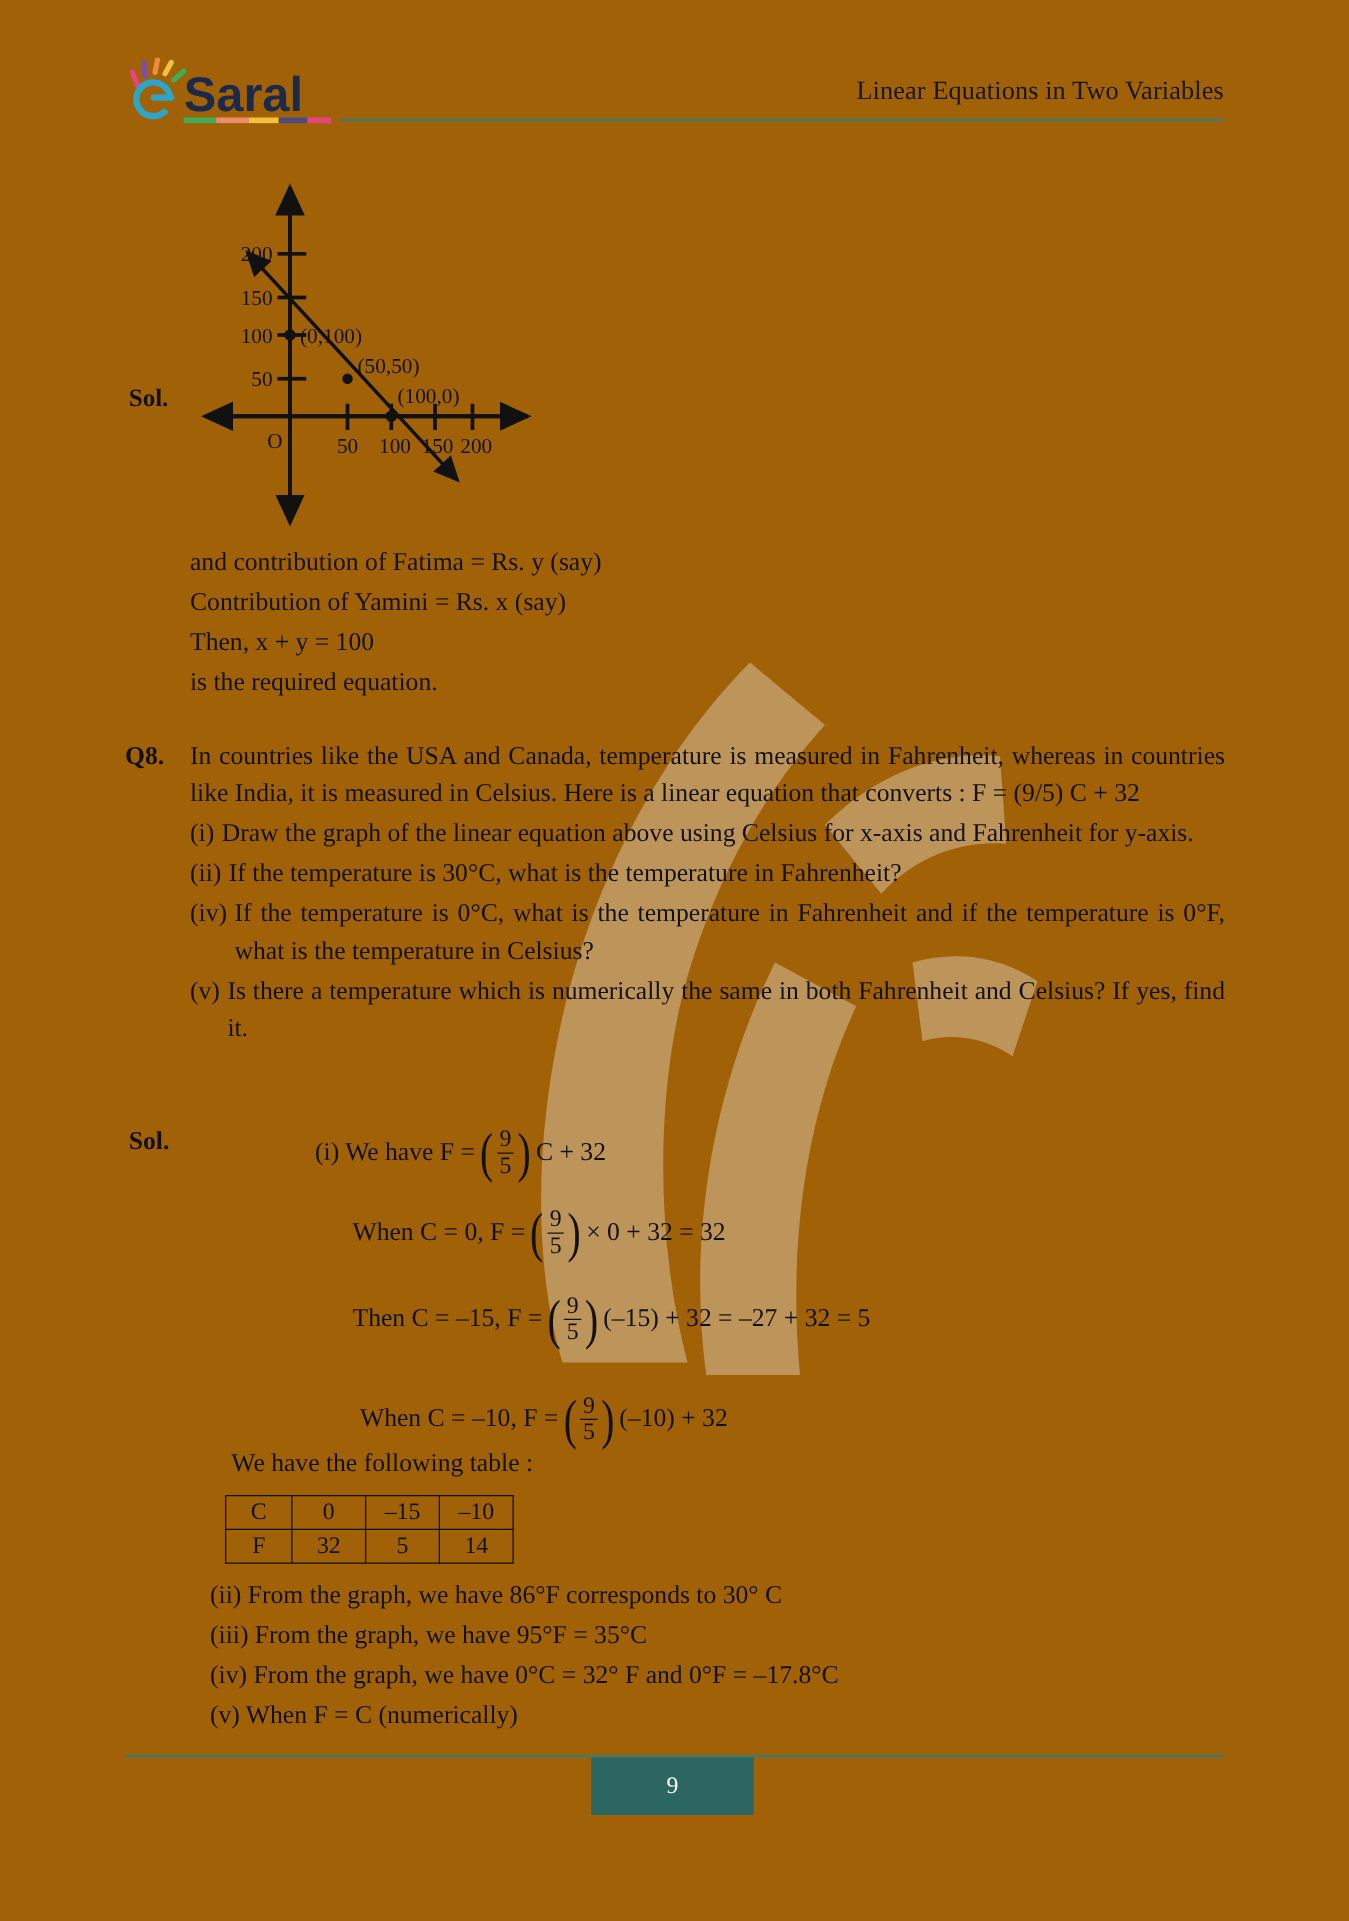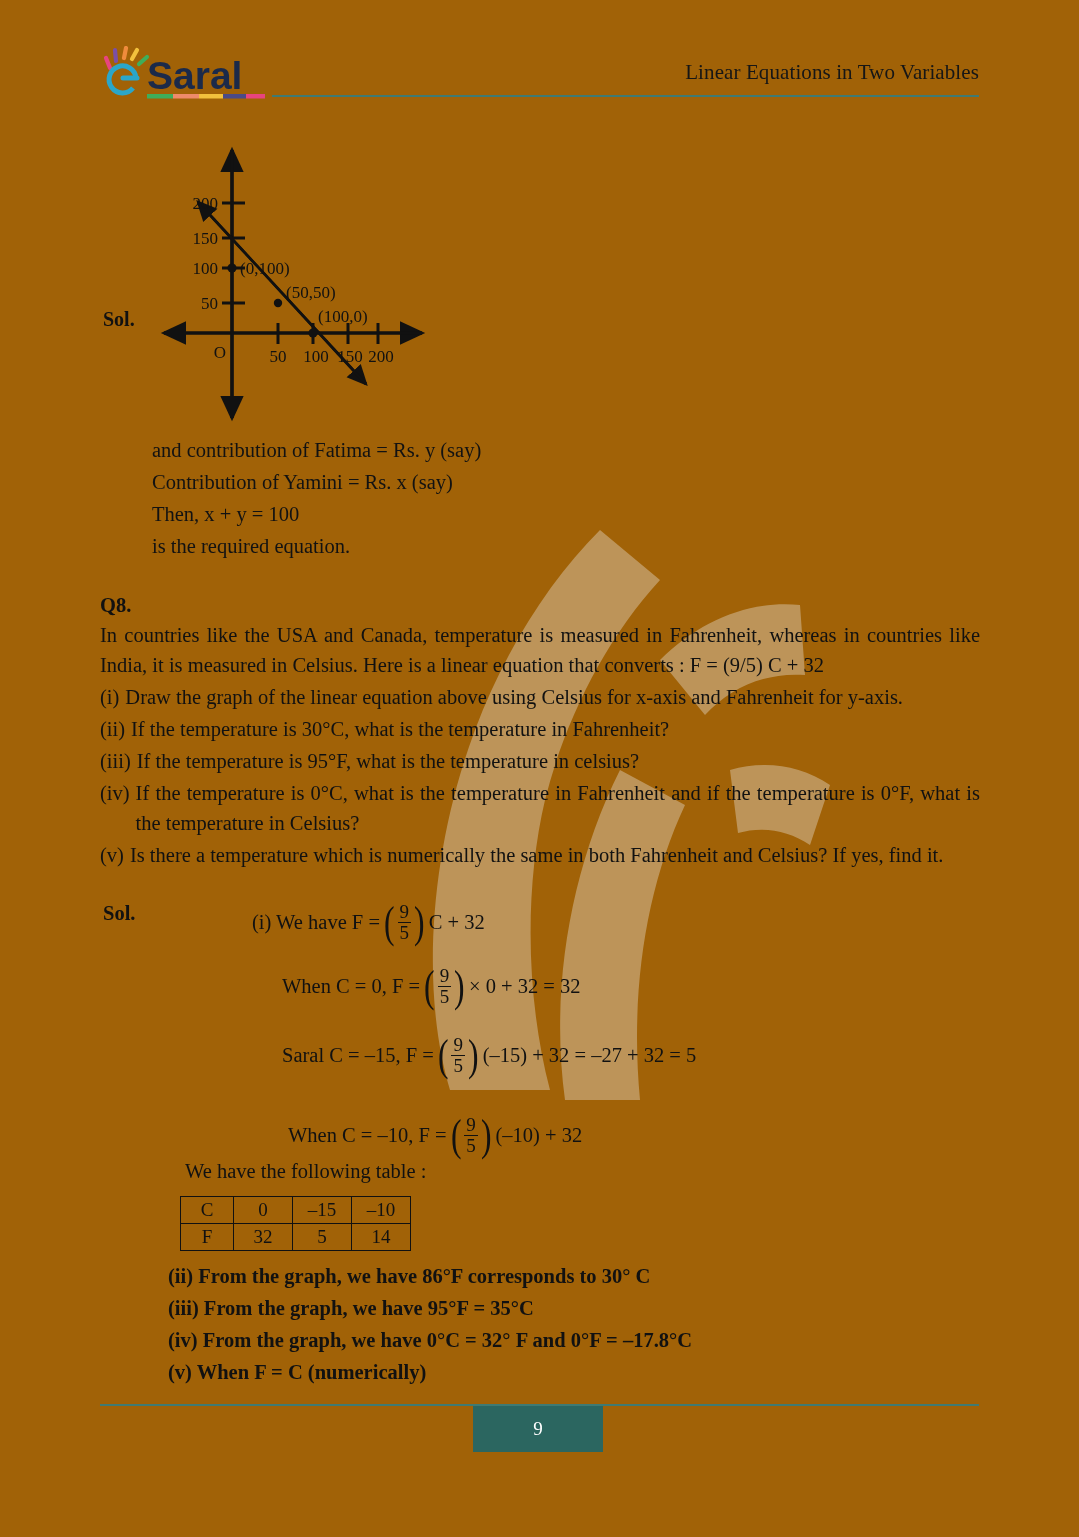--- a/index.html
+++ b/index.html
@@ -105,21 +105,20 @@
   .qblock {
     position: absolute;
     left: 100px;
     top: 590px;
     width: 880px;
     z-index: 3;
   }
   .q-row {
     display: flex;
     align-items: flex-start;
-    flex-direction: column;
   }
   .q-tag {
     font-weight: bold;
     font-size: 20.5px;
     width: 52px;
     flex: none;
     line-height: 30px;
   }
   .q-body {
     flex: 1;
@@ -211,21 +210,20 @@
   .value-table td.c2 { width: 58px; }
   .value-table td.c3 { width: 58px; margin-top: 21px; }
 
   .answers {
     position: absolute;
     left: 168px;
     top: 1260px;
     font-size: 20.5px;
     line-height: 32px;
     z-index: 3;
-    font-weight: bold;
   }
   .answers div { white-space: nowrap; }
 
   
   .footer-rule {
     position: absolute;
     left: 100px;
     right: 100px;
     top: 1404px;
     height: 2px;
@@ -364,24 +362,20 @@
         <p class="q-lead">In countries like the USA and Canada, temperature is measured in Fahrenheit, whereas in countries like India, it is measured in Celsius. Here is a linear equation that converts : F = (9/5) C + 32</p>
         <div class="q-item">
           <span class="marker">(i)</span>
           <span class="content">Draw the graph of the linear equation above using Celsius for x-axis and Fahrenheit for y-axis.</span>
         </div>
         <div class="q-item">
           <span class="marker">(ii)</span>
           <span class="content">If the temperature is 30°C, what is the temperature in Fahrenheit?</span>
         </div>
         <div class="q-item">
-          <span class="marker">(iii)</span>
-          <span class="content">If the temperature is 95°F, what is the temperature in celsius?</span>
-        </div>
-        <div class="q-item">
           <span class="marker">(iv)</span>
           <span class="content">If the temperature is 0°C, what is the temperature in Fahrenheit and if the temperature is 0°F, what is the temperature in Celsius?</span>
         </div>
         <div class="q-item">
           <span class="marker">(v)</span>
           <span class="content">Is there a temperature which is numerically the same in both Fahrenheit and Celsius? If yes, find it.</span>
         </div>
       </div>
     </div>
   </div>
@@ -409,21 +403,21 @@
         <span class="frac">
           <span class="num">9</span>
           <span class="den">5</span>
         </span>
         <span class="paren">)</span>
       </span>
       <span>×  0 + 32 = 32</span>
     </div>
 
     <div class="eq eq-row-3">
-      <span>Saral C = –15, F =</span>
+      <span>Then C = –15, F =</span>
       <span class="frac-paren">
         <span class="paren">(</span>
         <span class="frac">
           <span class="num">9</span>
           <span class="den">5</span>
         </span>
         <span class="paren">)</span>
       </span>
       <span>(–15) + 32 = –27 + 32 = 5</span>
     </div>

